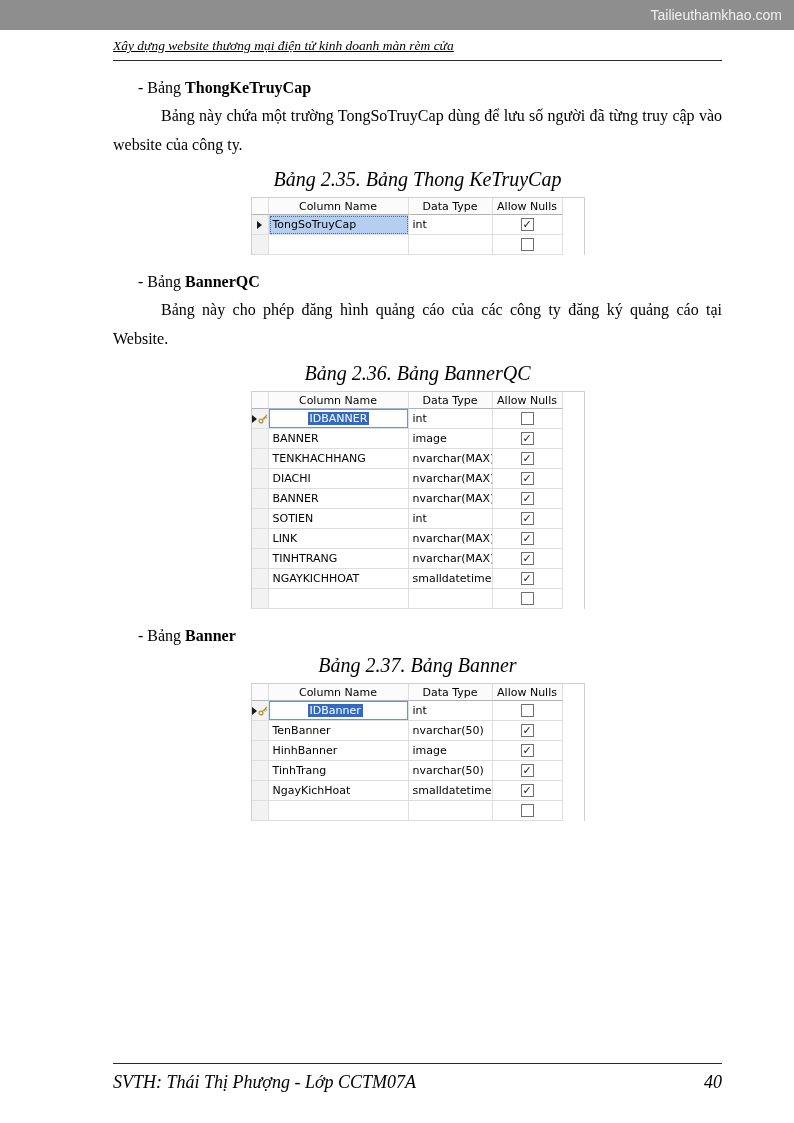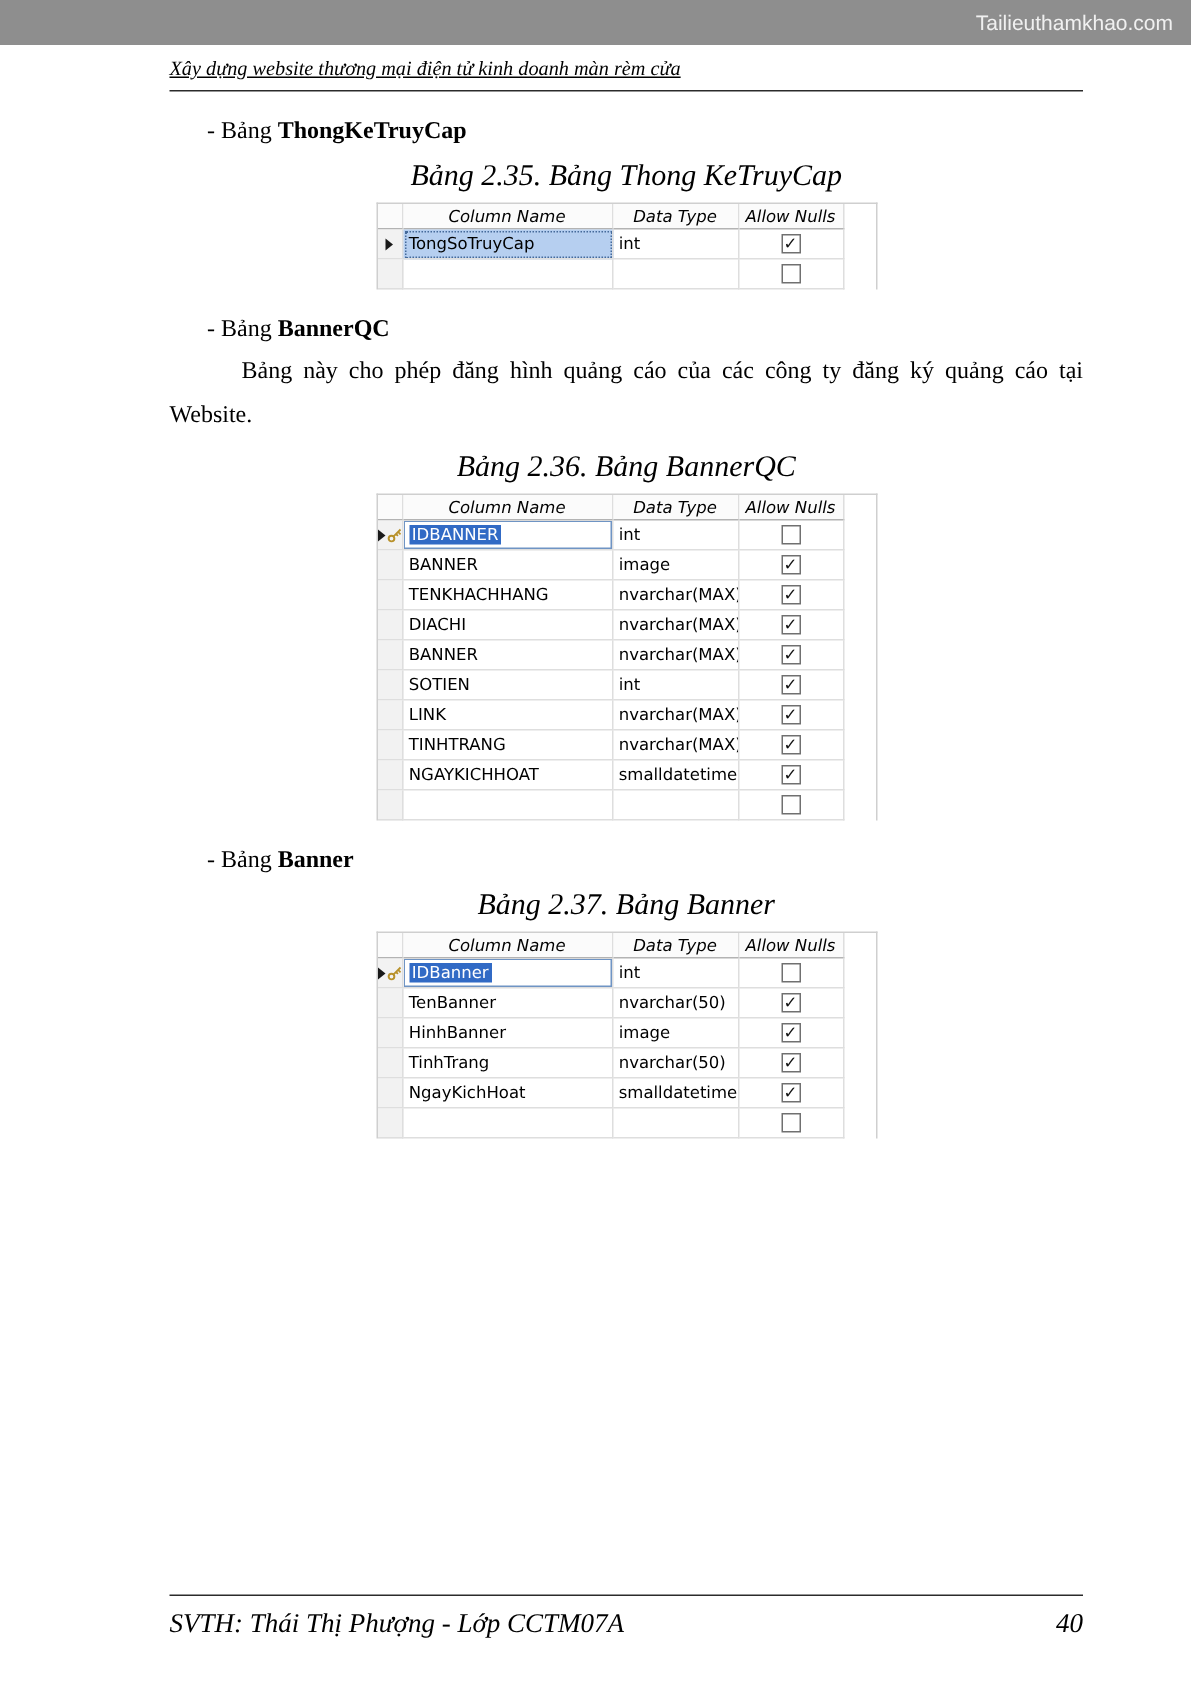--- a/index.html
+++ b/index.html
@@ -28,34 +28,34 @@
   }
   .caption { font-style:italic; font-size:20px; text-align:center; margin:9px 0 6px; }
 
   
   .sdt {
     width:334px; margin:0 auto; background:#fff;
     font-family:"DejaVu Sans", sans-serif; font-size:11px;
     border:1px solid #cfcfcf; border-bottom:none;
   }
   .sd-row { display:flex; height:20px; }
-  .sd-head { height:17px;font-style:italic; }
+  .sd-head { height:17px; }
   .sd-cell {
     border-right:1px solid #dedede; border-bottom:1px solid #dedede;
     display:flex; align-items:center; padding:0 4px;
     overflow:hidden; white-space:nowrap;
   }
   .sd-sel { width:17px; min-width:17px; background:#f2f2f2; padding:0; justify-content:center; }
   .sd-name { width:140px; }
   .sd-type { width:84px; }
   .sd-nulls { width:70px; justify-content:center; }
   .sd-hcell { justify-content:center; background:#fbfbfb; border-bottom:1px solid #b3b3b3; }
   .hl-cell { background:#b6cff0; outline:1px dotted #456a9a; outline-offset:-2px; }
   .hl-border { box-shadow:inset 0 0 0 1px #6f94c4; }
-  .hl-text { background:#316ac5; color:#fff; padding:0 2px; }
+  .hl-text { background:#316ac5; color:#fff; padding:0 2px;margin-left:35px; }
   .arrow {
     width:0; height:0; flex:none;
     border-left:5px solid #1a1a1a; border-top:4px solid transparent; border-bottom:4px solid transparent;
   }
   .keyicon { display:flex; align-items:center; flex:none; margin-left:1px; }
   .cb {
     width:13px; height:13px; background:#fff; border:1px solid #707070;
     display:flex; align-items:center; justify-content:center;
     font:bold 11px/11px "DejaVu Sans", sans-serif; color:#111; flex:none;
   }
@@ -74,20 +74,21 @@
 </div>
 
 <div class="page">
 
   <div class="doc-header">
     <span>Xây dựng website thương mại điện tử kinh doanh màn rèm cửa</span>
   </div>
 
   <div class="section">
     <div class="heading"><span>- Bảng </span><b>ThongKeTruyCap</b></div>
+    <p class="bodytext">Bảng này chứa một trường TongSoTruyCap dùng để lưu số người đã từng truy cập vào website của công ty.</p>
     <div class="caption">Bảng 2.35. Bảng Thong KeTruyCap</div>
     <div class="sdt">
         <div class="sd-row sd-head">
           <div class="sd-cell sd-sel sd-hcell"></div>
           <div class="sd-cell sd-hcell sd-name">Column Name</div>
           <div class="sd-cell sd-hcell sd-type">Data Type</div>
           <div class="sd-cell sd-hcell sd-nulls">Allow Nulls</div>
         </div>
         <div class="sd-row">
           <div class="sd-cell sd-sel">

